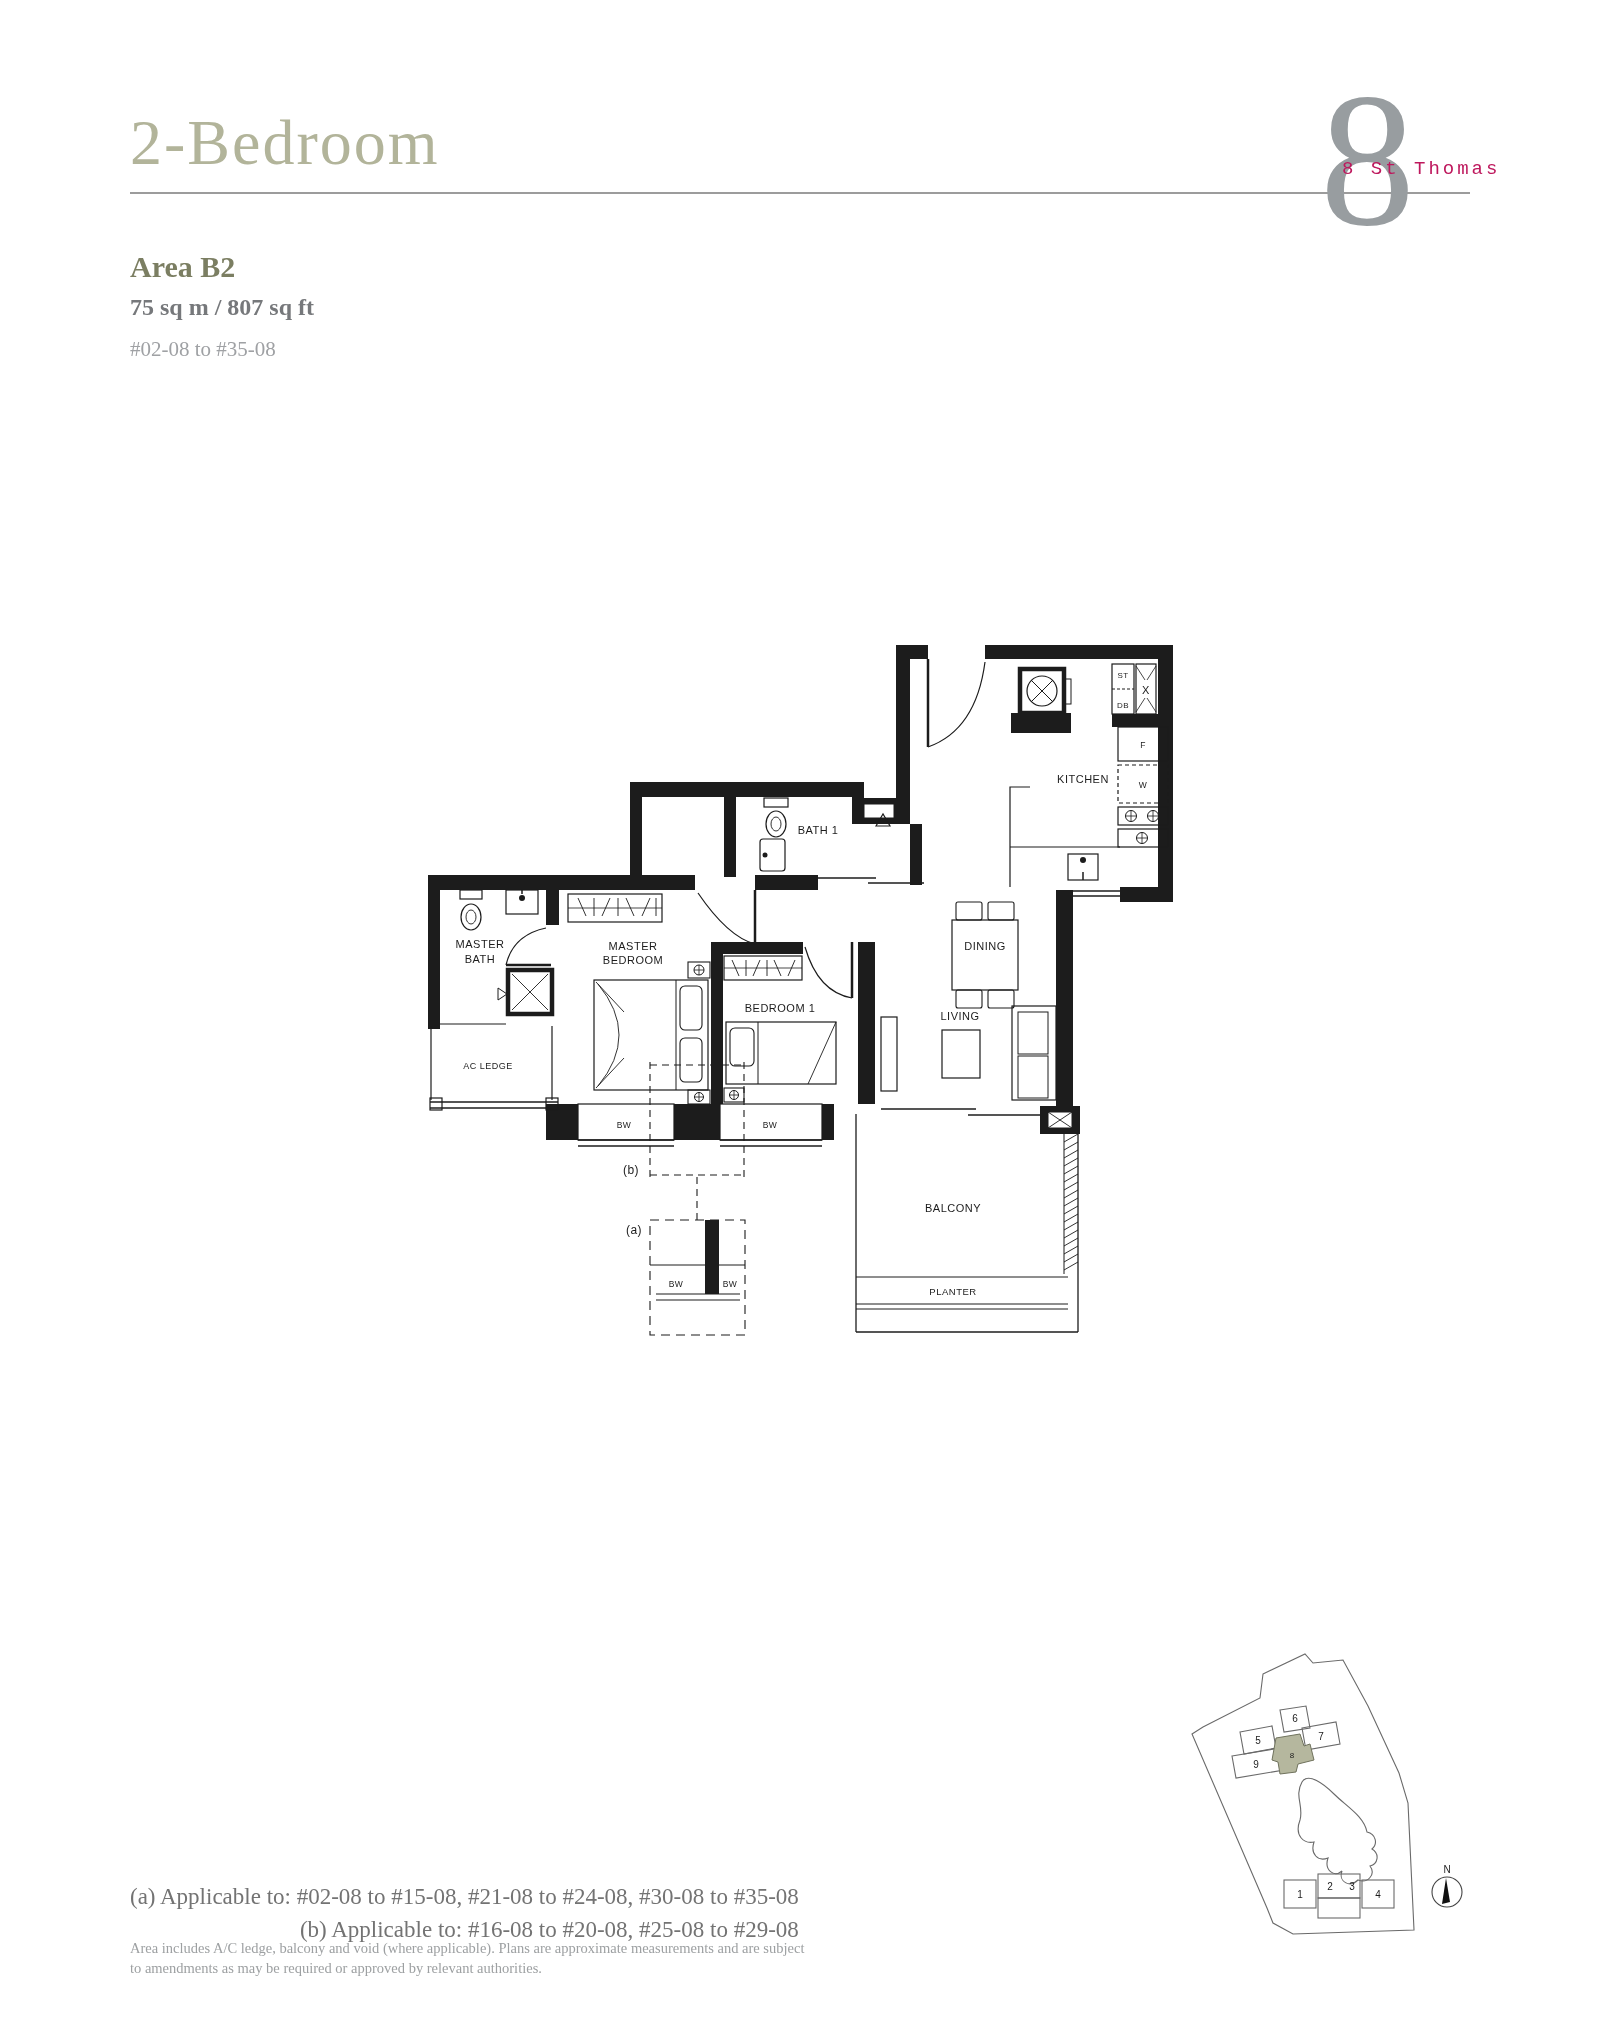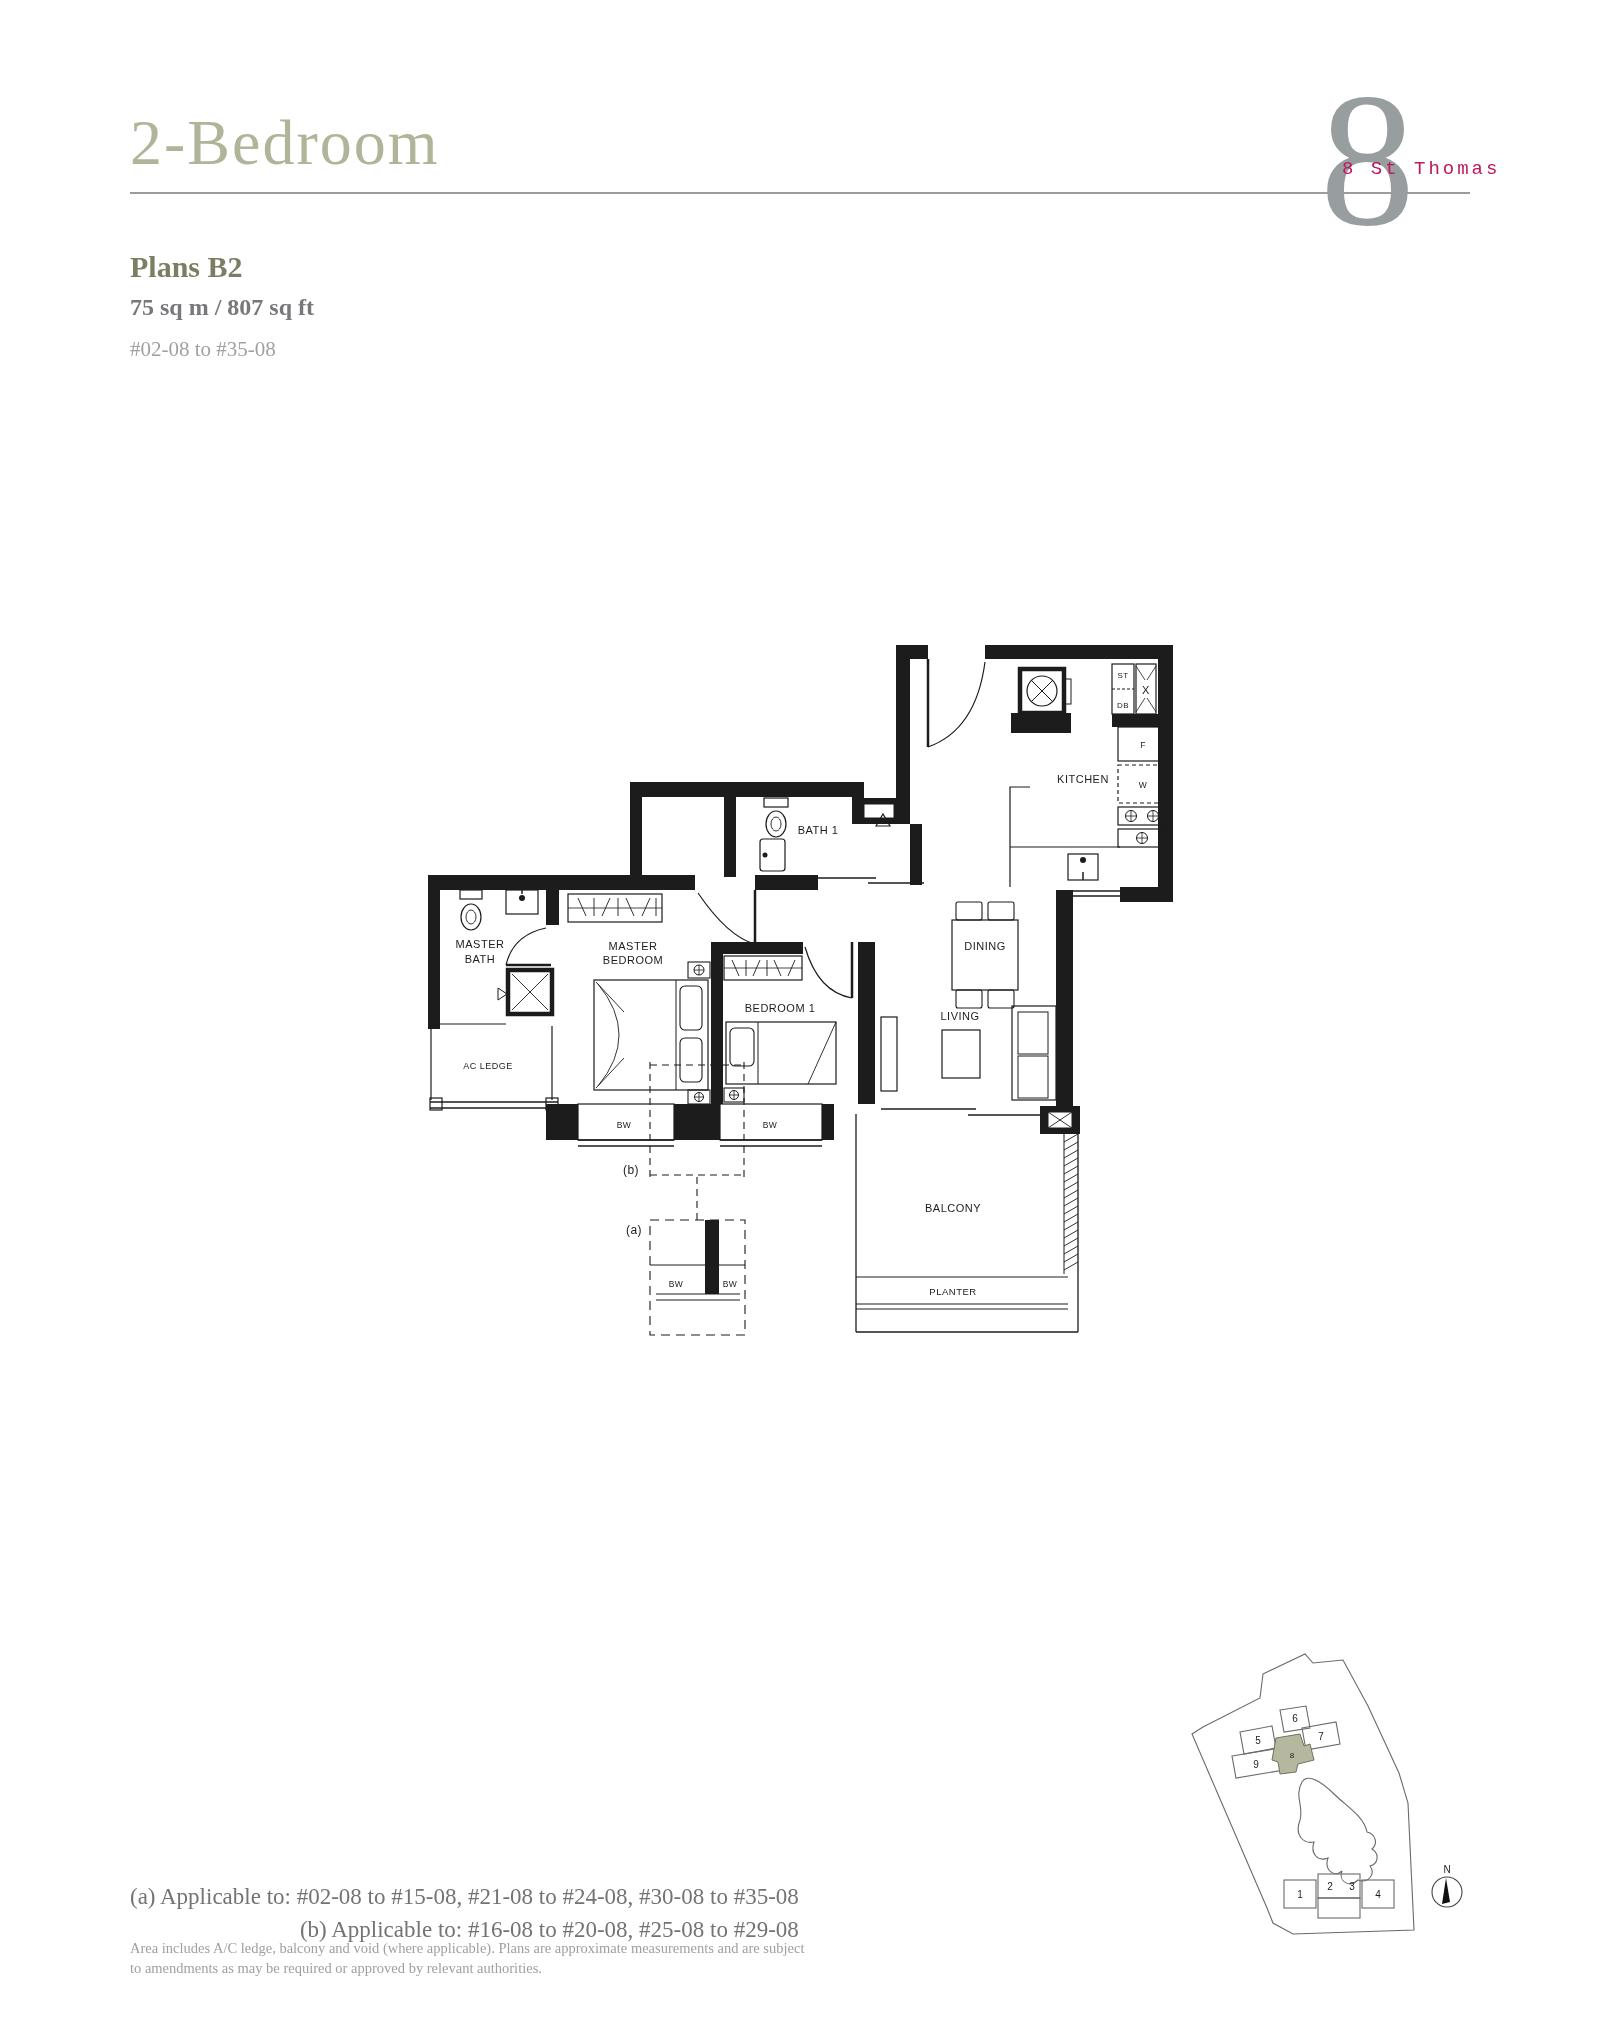--- a/index.html
+++ b/index.html
@@ -30,21 +30,21 @@
 
   <div class="title">2-Bedroom</div>
   <div class="rule"></div>
 
   <div class="logo">
     <div class="logo-glyph">8</div>
     <div class="logo-text">8 St Thomas</div>
   </div>
 
   <div class="unitblock">
-    <div class="unit-type">Plans B2</div>
+    <div class="unit-type">Area B2</div>
     <div class="unit-area">75 sq m / 807 sq ft</div>
     <div class="unit-stack">#02-08 to #35-08</div>
   </div>
 
   <svg class="plan" width="752" height="712" viewBox="0 0 752 712">
 
     <g fill="#1c1c1c" stroke="none">
       <rect x="468" y="13" width="32" height="14"></rect>
       <rect x="557" y="13" width="188" height="14"></rect>
       <rect x="730" y="13" width="15" height="245"></rect>

